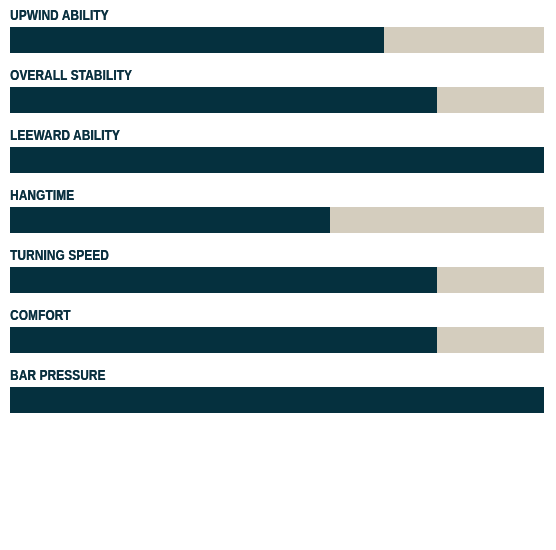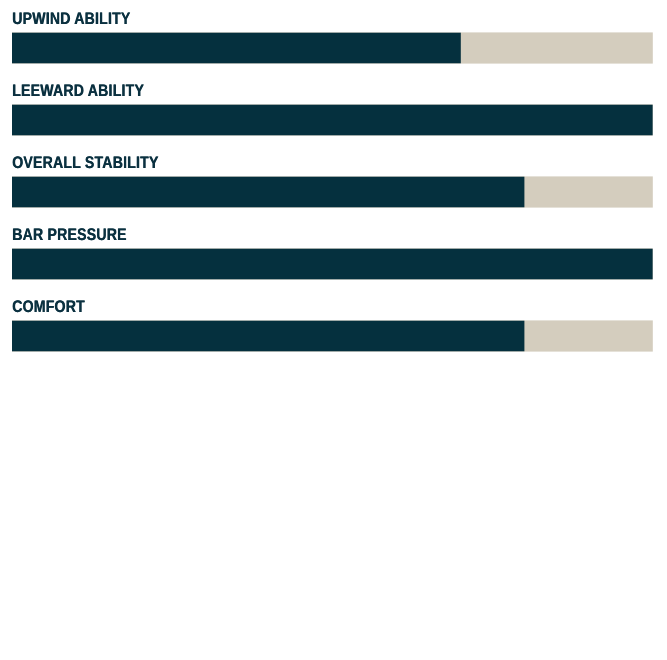--- a/index.html
+++ b/index.html
@@ -67,44 +67,56 @@
 <div id="ratings-panel">
 
   <div class="rating-row">
     <span class="rating-label">UPWIND ABILITY</span>
     <div class="rating-track">
       <div class="rating-fill" style="width: 70%;"></div>
     </div>
   </div>
 
   <div class="rating-row">
+    <span class="rating-label">OVERALL STABILITY</span>
+    <div class="rating-track">
+      <div class="rating-fill" style="width: 80%;"></div>
+    </div>
+  </div>
+
+  <div class="rating-row">
     <span class="rating-label">LEEWARD ABILITY</span>
     <div class="rating-track">
       <div class="rating-fill" style="width: 100%;"></div>
     </div>
   </div>
 
+
+
   <div class="rating-row">
-    <span class="rating-label">OVERALL STABILITY</span>
+    <span class="rating-label">HANGTIME</span>
     <div class="rating-track">
-      <div class="rating-fill" style="width: 80%;"></div>
+      <div class="rating-fill" style="width: 60%;"></div>
     </div>
   </div>
 
-
-
-
-
   <div class="rating-row">
-    <span class="rating-label">BAR PRESSURE</span>
+    <span class="rating-label">TURNING SPEED</span>
     <div class="rating-track">
-      <div class="rating-fill" style="width: 100%;"></div>
+      <div class="rating-fill" style="width: 80%;"></div>
     </div>
   </div>
 
   <div class="rating-row">
     <span class="rating-label">COMFORT</span>
     <div class="rating-track">
       <div class="rating-fill" style="width: 80%;"></div>
     </div>
   </div>
 
+  <div class="rating-row">
+    <span class="rating-label">BAR PRESSURE</span>
+    <div class="rating-track">
+      <div class="rating-fill" style="width: 100%;"></div>
+    </div>
+  </div>
+
 </div>
 
 </body></html>

